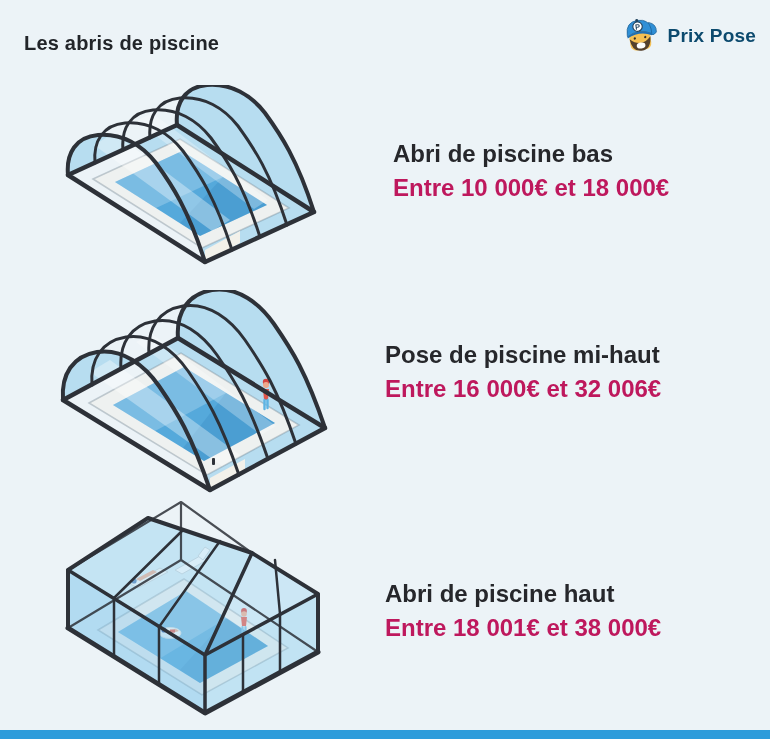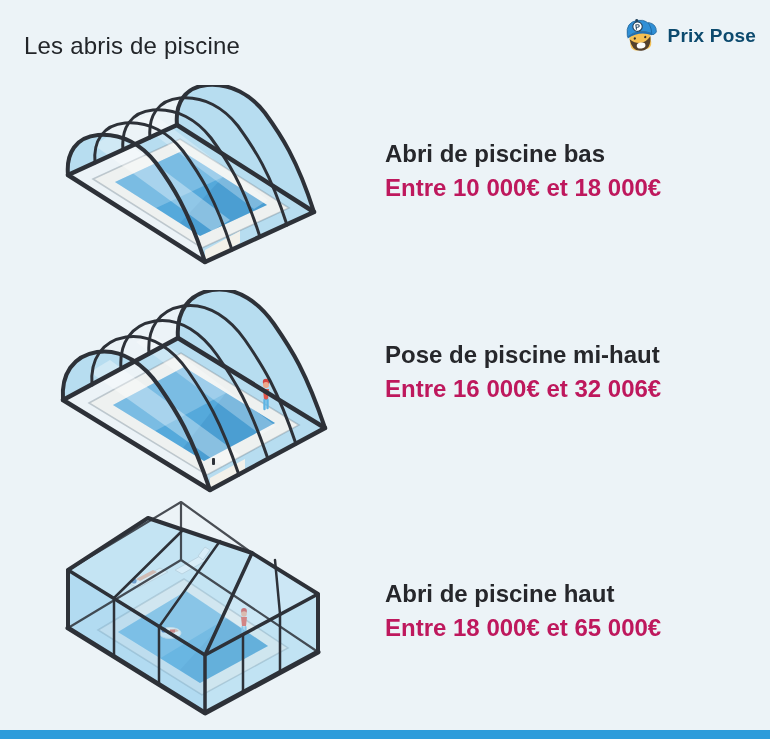--- a/index.html
+++ b/index.html
@@ -1,18 +1,18 @@
 <!DOCTYPE html>
 <html><head>
 <meta charset="utf-8">
 <style>
   html,body{margin:0;padding:0;background:#dfe7ec;}
   .canvas{position:relative;width:770px;height:739px;background:#ecf3f7;overflow:hidden;
           font-family:"Liberation Sans",sans-serif;}
-  .title{position:absolute;left:24px;top:12px;font-size:24px;font-weight:400;
+  .title{position:absolute;left:24px;top:12px;font-size:20px;font-weight:700;
          color:#222529;letter-spacing:.2px;line-height:36px;}
   .brand{position:absolute;right:14px;top:14px;display:flex;align-items:center;gap:7px;cursor:pointer;}
   .brand-name{font-size:19px;font-weight:700;color:#0c4a6e;letter-spacing:.2px;}
   .illus{position:absolute;}
   .copy{position:absolute;left:385px;}
   .copy .label{font-size:24px;font-weight:700;color:#26272b;line-height:34px;}
   .copy .price{font-size:24px;font-weight:700;color:#be185d;line-height:34px;}
   .footer-bar{position:absolute;left:0;bottom:0;width:770px;height:9px;background:#2d9cdb;}
   svg{display:block;}
 </style>
@@ -61,21 +61,21 @@
     <path d="M38,90 L175,177 L284,127 L147,40 Z" fill="none" stroke="#2d3138" stroke-width="4.5" stroke-linejoin="round"></path>
 
     <g fill="none" stroke="#2d3138" stroke-linecap="round">
       <path d="M38,90 c-2,-22 8,-38 30,-40 c24,-2 44,10 58,28 c16,22 32,46 49,99" stroke-width="4"></path>
       <path d="M65,78 c-2,-22 8,-38 30,-40 c24,-2 44,10 58,28 c16,22 32,46 49,99" stroke-width="3"></path>
       <path d="M93,65 c-2,-22 8,-38 30,-40 c24,-2 44,10 58,28 c16,22 32,46 49,99" stroke-width="3"></path>
       <path d="M120,53 c-2,-22 8,-38 30,-40 c24,-2 44,10 58,28 c16,22 32,46 49,99" stroke-width="3"></path>
       <path d="M147,40 c-2,-22 8,-38 30,-40 c24,-2 44,10 58,28 c16,22 32,46 49,99" stroke-width="4"></path>
     </g>
   </svg>
-  <div class="copy" style="top:137px;">
+  <div class="copy" style="top:137px;margin-left:8px;">
     <div class="label">Abri de piscine bas</div>
     <div class="price">Entre 10 000€ et 18 000€</div>
   </div>
 
   <svg class="illus" style="left:28px;top:290px;" width="345" height="215" viewBox="0 0 345 215">
     <path d="M35,110 c-2,-26 10,-44 34,-48 c26,-4 48,14 62,34 c18,26 32,48 51,104
              L297,138 c-19,-56 -33,-78 -51,-104 c-14,-20 -36,-38 -62,-34 c-24,4 -36,22 -34,48 Z" fill="rgba(141,202,235,0.55)"></path>
     <path d="M61,113 L153,63 L271,135 L179,185 Z" fill="#eef1f0" stroke="rgba(100,120,135,0.35)" stroke-width="1.5"></path>
     <path d="M85,115 L156,77 L247,133 L176,171 Z" fill="#55a9db"></path>
     <path d="M85,115 L156,77 L198,103 L127,141 Z" fill="rgba(255,255,255,0.22)"></path>
@@ -168,17 +168,17 @@
 
     <g fill="none" stroke="#2d3138" stroke-linejoin="round" stroke-linecap="round">
       <path d="M38,130 L175,215 L288,154" stroke-width="5"></path>
       <path d="M38,130 L38,72 L118,20 L222,55 L288,96 L288,154" stroke-width="4"></path>
       <path d="M38,72 L175,157 L288,96" stroke-width="3.5"></path>
       <path d="M175,215 L175,157 L222,55" stroke-width="3.5"></path>
     </g>
   </svg>
   <div class="copy" style="top:577px;">
     <div class="label">Abri de piscine haut</div>
-    <div class="price">Entre 18 000€ et 65 000€</div>
+    <div class="price">Entre 18 001€ et 38 000€</div>
   </div>
 
   <div class="footer-bar"></div>
 </div>
 
 </body></html>

